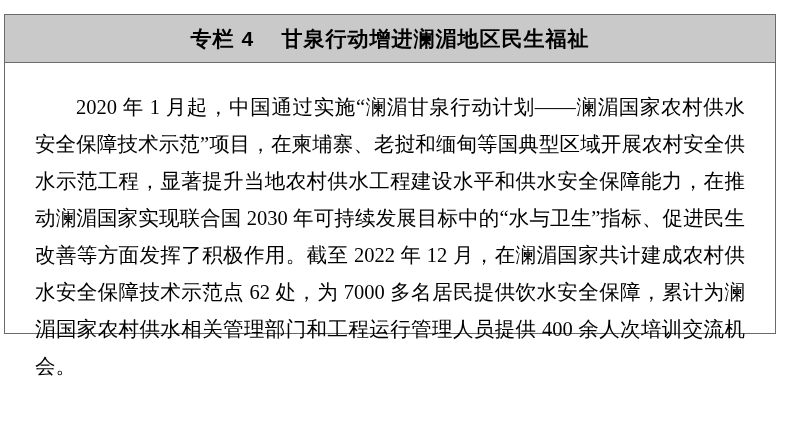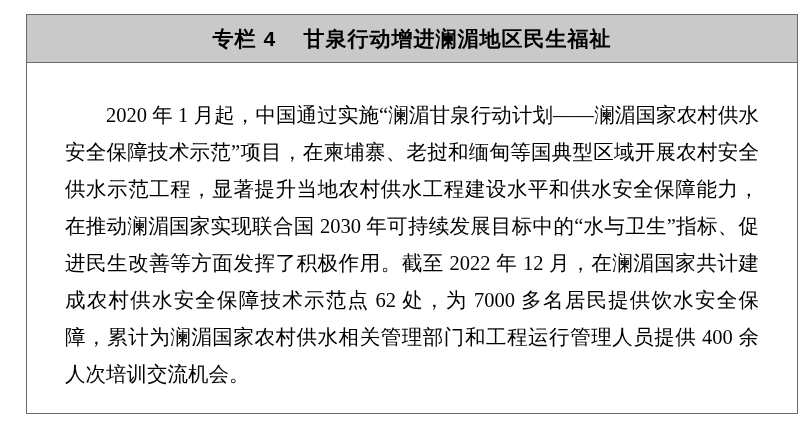--- a/index.html
+++ b/index.html
@@ -15,24 +15,24 @@
   }
   .page {
     position: relative;
     width: 800px;
     height: 429px;
     background: #ffffff;
     box-sizing: border-box;
   }
   .box {
     position: absolute;
-    left: 26px;
+    left: 4px;
     top: 14px;
     width: 772px;
-    height: 400px;
+    height: 320px;
     border: 1px solid #6a6a6a;
     box-sizing: border-box;
     background: #ffffff;
   }
   .box-header {
     height: 48px;
     background: #c9c9c9;
     border-bottom: 1px solid #6a6a6a;
     display: flex;
     align-items: center;
@@ -52,21 +52,21 @@
     box-sizing: border-box;
   }
   .body-text {
     font-family: "Liberation Serif", "DejaVu Serif", serif;
     font-size: 20.5px;
     line-height: 37px;
     color: #000000;
     text-align: justify;
     text-justify: inter-ideograph;
     text-indent: 2em;
-    margin: 12px;
+    margin: 4px;
     word-break: break-all;
   }
 </style>
 </head>
 <body>
 
 <div class="page">
   <div class="box">
     <div class="box-header">
       <div class="box-title">专栏 4    甘泉行动增进澜湄地区民生福祉</div>

